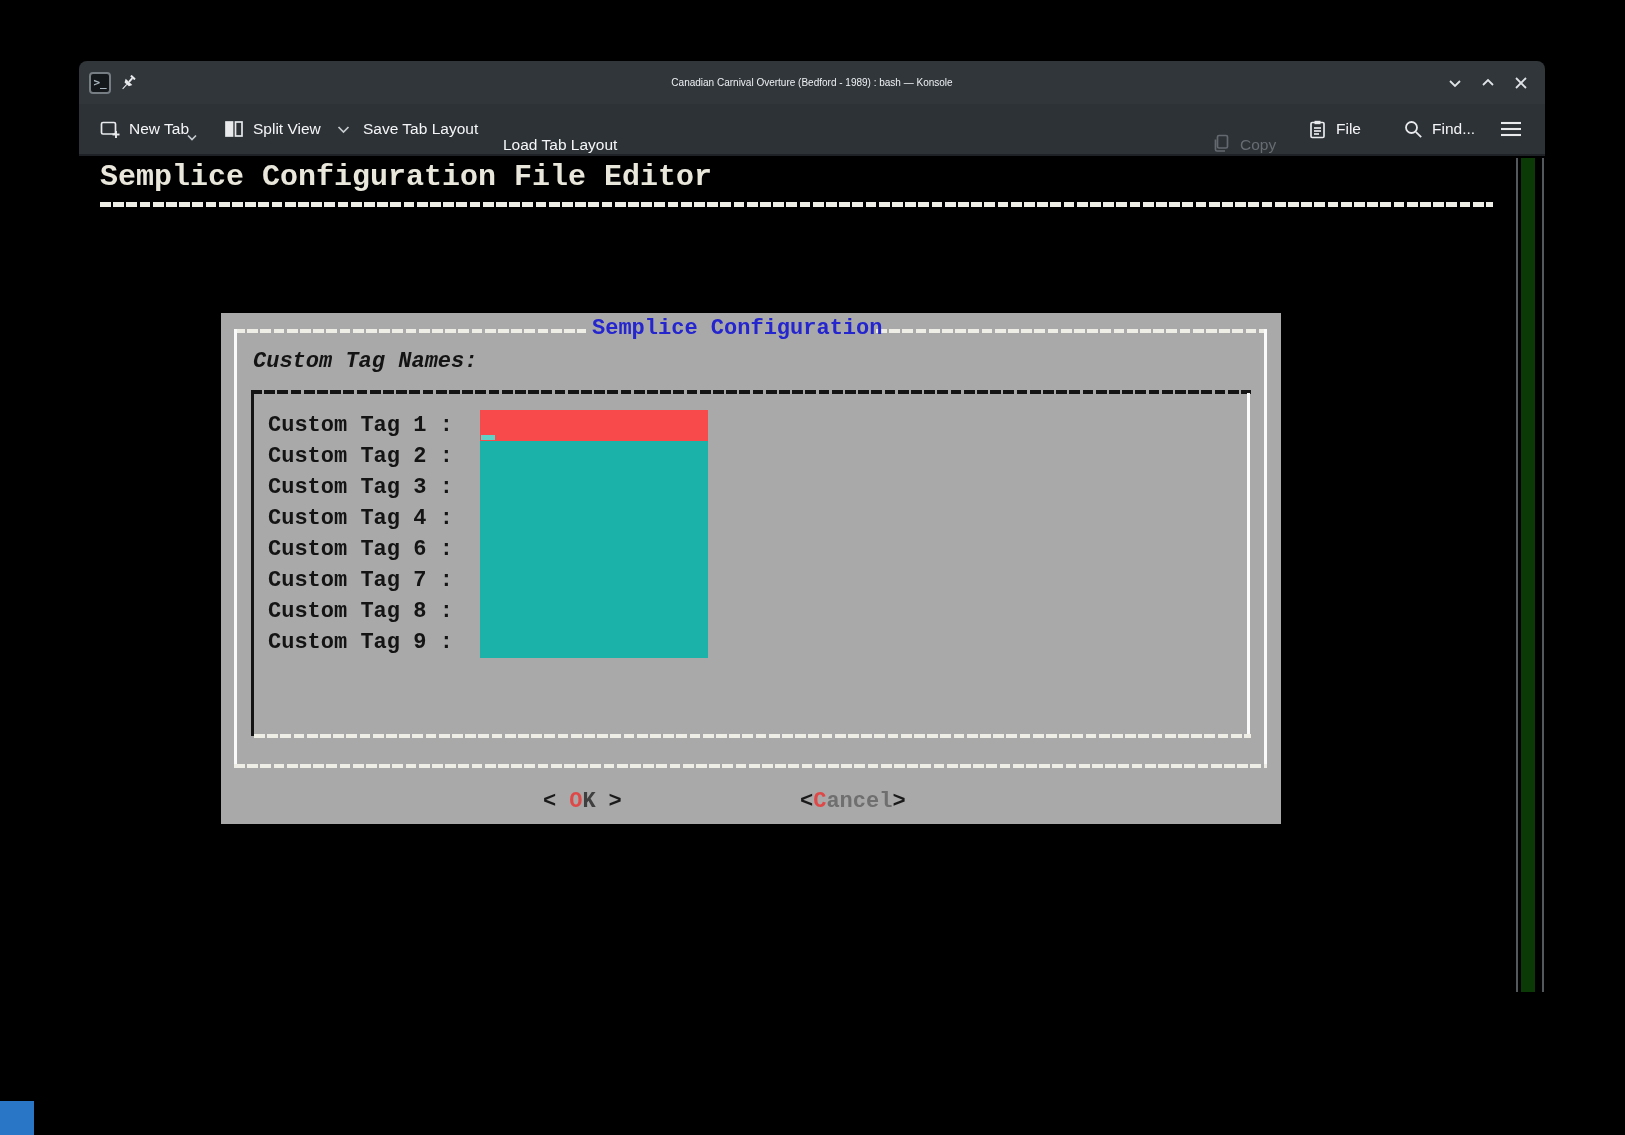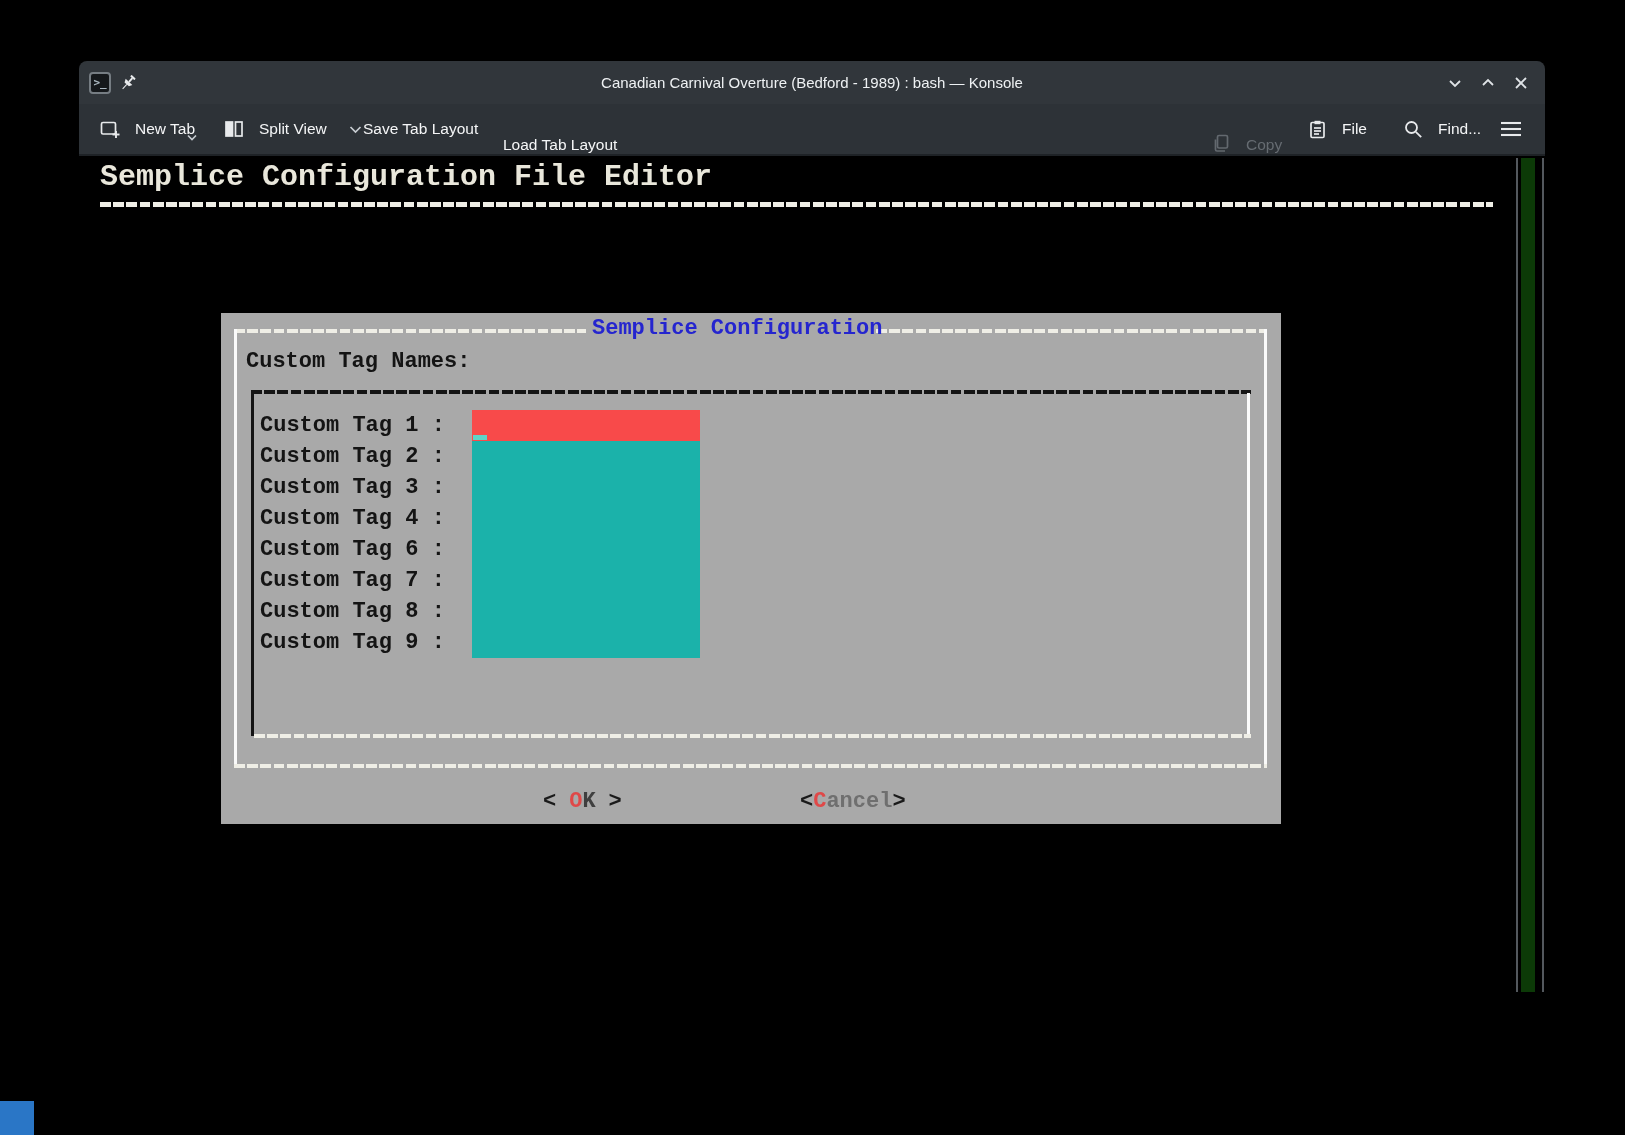--- a/index.html
+++ b/index.html
@@ -11,28 +11,28 @@
     border-radius:8px 8px 2px 2px;}
 
   
   .titlebar{position:absolute;left:0;top:0;width:1466px;height:43px;background:#31363b;
     border-radius:8px 8px 0 0;}
   .tb-left{position:absolute;left:10px;top:0;height:43px;display:flex;align-items:center;gap:7px;}
   .app-icon{width:22px;height:22px;background:#15181b;border:2px solid #767d83;border-radius:4px;
     color:#a9b6bf;font-family:"DejaVu Sans Mono",monospace;font-size:11px;font-weight:bold;
     display:flex;align-items:center;justify-content:center;box-sizing:border-box;}
   .tb-title{position:absolute;left:0;right:0;top:0;height:43px;line-height:43px;text-align:center;
-    color:#eef1f3;font-size:15px;}
+    color:#eef1f3;font-size:10px;}
   .tb-controls{position:absolute;right:14px;top:0;height:43px;display:flex;align-items:center;gap:13px;}
   .winbtn{width:20px;height:20px;display:flex;align-items:center;justify-content:center;cursor:default;}
 
   
   .toolbar{position:absolute;left:0;top:43px;width:1466px;height:50px;background:#2d3237;
     border-bottom:2px solid #1e2226;}
-  .tool-btn{position:absolute;top:0;height:50px;display:flex;align-items:center;gap:14px;
+  .tool-btn{position:absolute;top:0;height:50px;display:flex;align-items:center;gap:8px;
     color:#f5f6f7;font-size:15.5px;white-space:nowrap;}
   .tool-btn.disabled{color:#666c72;}
   .newtab-caret{position:absolute;left:88px;top:30px;}
 
   
   .term-heading{position:absolute;left:21px;top:99px;
     font-family:"Liberation Mono",monospace;font-weight:bold;font-size:30px;color:#e9e7db;}
   .dash-w{background:repeating-linear-gradient(to right,#efeee6 0 10.8px,transparent 10.8px 13.2px);}
   .dash-k{background:repeating-linear-gradient(to right,#141414 0 10.8px,transparent 10.8px 13.2px);}
   .term-rule{position:absolute;left:21px;top:141px;width:1393px;height:5px;}
@@ -40,29 +40,29 @@
   
   .sb-line{position:absolute;top:97px;width:2px;height:834px;background:#53585d;}
   .sb-thumb{position:absolute;left:1442px;top:97px;width:14px;height:834px;background:var(--scrollbar,#0c3a07);}
 
   
   .dialog{position:absolute;left:142px;top:252px;width:1060px;height:511px;background:var(--dialog-bg,#a9a9a9);
     font-family:"Liberation Mono",monospace;font-weight:bold;font-size:22px;color:#141414;}
   .d-top-dash{position:absolute;top:16px;height:4px;}
   .d-title{position:absolute;left:371px;top:3px;color:var(--dialog-title,#2525cf);white-space:pre;}
   .d-side{position:absolute;top:16px;width:3px;height:439px;background:#fafafa;}
-  .d-section-label{position:absolute;left:25px;top:36px;}
+  .d-section-label{position:absolute;left:32px;top:36px;font-style:italic;}
   .d-formbox{position:absolute;left:30px;top:77px;width:1000px;height:348px;}
   .fb-top{position:absolute;left:0;top:0;width:1000px;height:4px;}
   .fb-left{position:absolute;left:0;top:0;width:3px;height:346px;background:#141414;}
   .fb-bottom{position:absolute;left:3px;top:344px;width:997px;height:4px;}
   .fb-right{position:absolute;left:996px;top:3px;width:3px;height:341px;background:#fafafa;}
   .d-rows{position:absolute;left:39px;top:97px;width:960px;}
   .tag-row{display:flex;height:31px;align-items:center;}
-  .tag-label{display:inline-block;width:212px;white-space:pre;}
+  .tag-label{display:inline-block;width:212px;white-space:pre;margin-left:8px;}
   .tag-input{display:inline-block;position:relative;width:228px;height:31px;
     background:var(--field-normal,#1bb2aa);}
   .tag-input.focused{background:var(--field-focused,#f84a4a);}
   .cursor{position:absolute;left:1px;bottom:1px;width:14px;height:5px;background:#5fd3c8;}
   .d-separator{position:absolute;left:13px;top:451px;width:1033px;height:4px;}
   .tui-btn{position:absolute;top:476px;white-space:pre;cursor:default;}
   .btn-ok{left:322px;}
   .btn-cancel{left:579px;}
   .bracket{color:#1a1a1a;}
   .hot{color:var(--hotkey,#e04848);}

